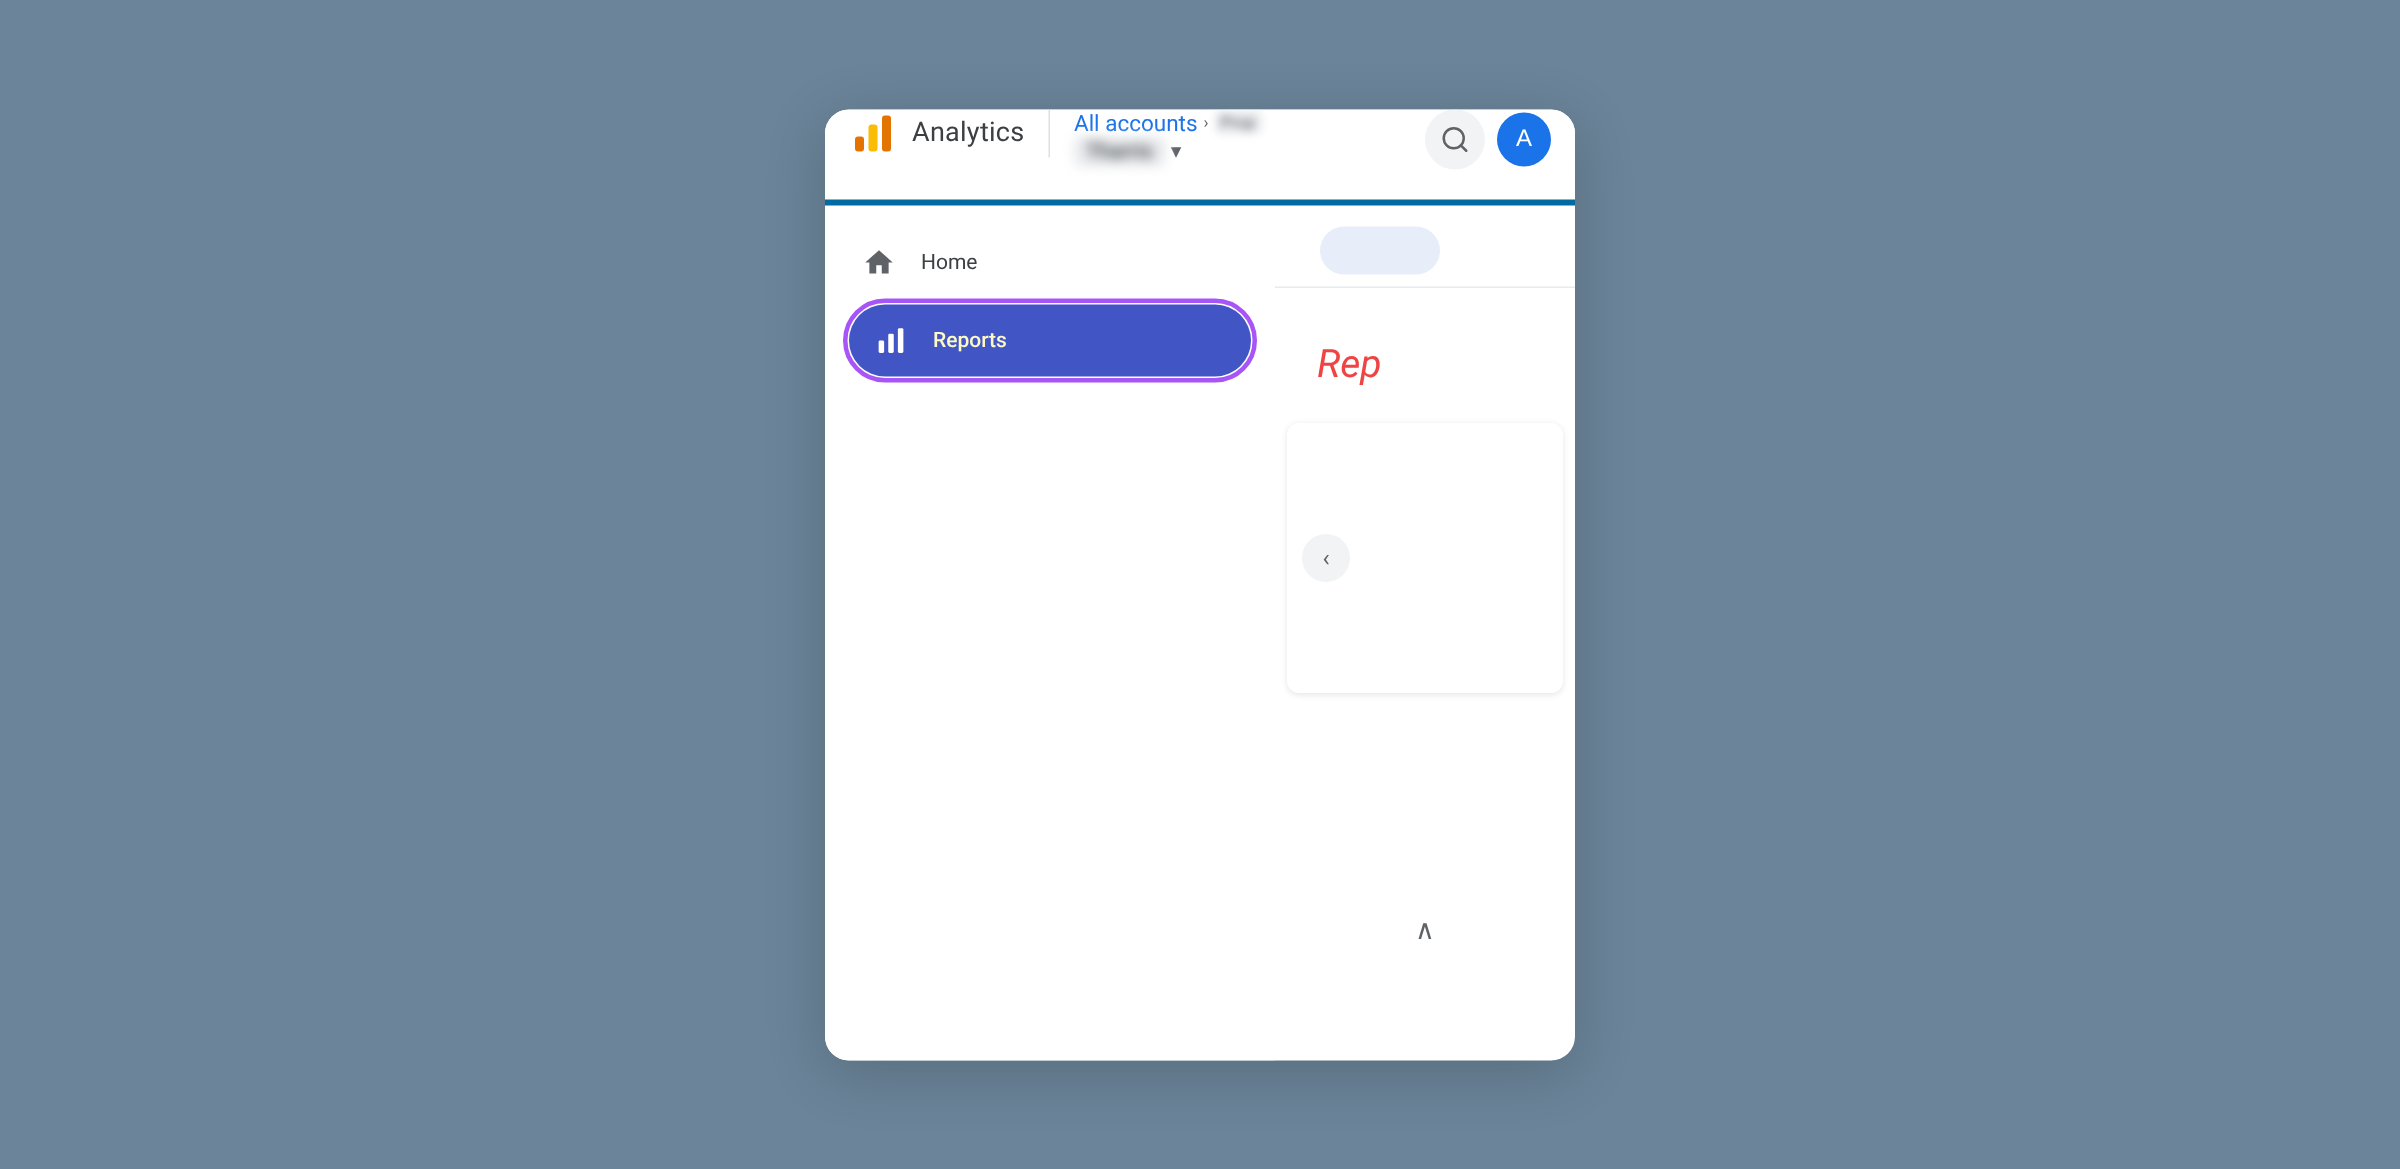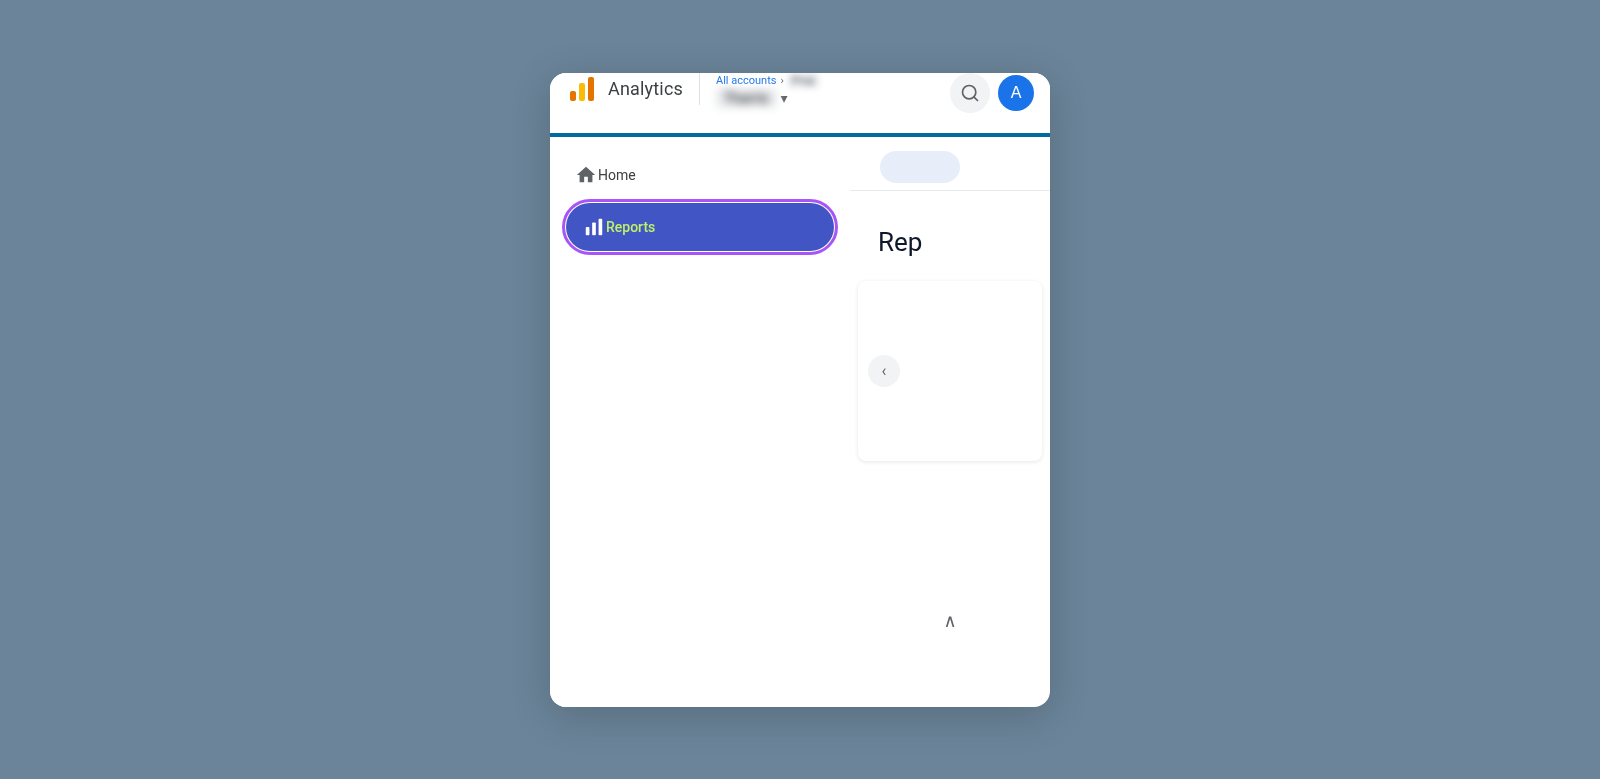--- a/index.html
+++ b/index.html
@@ -69,21 +69,21 @@
     .breadcrumb-row {
       display: flex;
       align-items: center;
       gap: 4px;
       font-size: 11px;
       color: #5f6368;
     }
 
     .breadcrumb-all {
       color: #1a73e8;
-      font-size: 11px;
+      font-size: 15px;
     }
 
     .breadcrumb-chevron {
       color: #5f6368;
       font-size: 11px;
     }
 
     .breadcrumb-property {
       color: #5f6368;
       font-size: 11px;
@@ -161,20 +161,21 @@
     .sidebar {
       width: 300px;
       background: #fff;
       padding: 12px 0;
       flex-shrink: 0;
     }
 
     .nav-item {
       display: flex;
       align-items: center;
+      gap: 16px;
       padding: 12px 24px;
       cursor: pointer;
       border-radius: 0;
       font-size: 14px;
       color: #3c4043;
       position: relative;
       user-select: none;
     }
 
     .nav-item-icon {
@@ -202,21 +203,21 @@
       color: #fff;
       outline: 3px solid #a855f7;
       outline-offset: 1px;
     }
 
     .nav-item.active .nav-item-icon {
       color: #fff;
     }
 
     .nav-item.active .nav-item-label {
-      color: #bef264;
+      color: #fef9c3;
       font-weight: 500;
     }
 
     .nav-item.regular {
       margin: 2px 0;
     }
 
     .chevron-up-area {
       display: flex;
       align-items: center;
@@ -255,22 +256,23 @@
       cursor: pointer;
       position: absolute;
       top: 50%;
       transform: translateY(-50%);
       left: 10px;
     }
 
     .content-rep-title {
       font-size: 26px;
       font-weight: 400;
-      color: #0f172a;
+      color: #ef4444;
       padding: 20px 16px 0;
+      font-style: italic;
     }
 
     .blue-pill {
       background: #e8eef9;
       border-radius: 50px;
       width: 80px;
       height: 32px;
       position: absolute;
       top: 14px;
       right: 90px;

